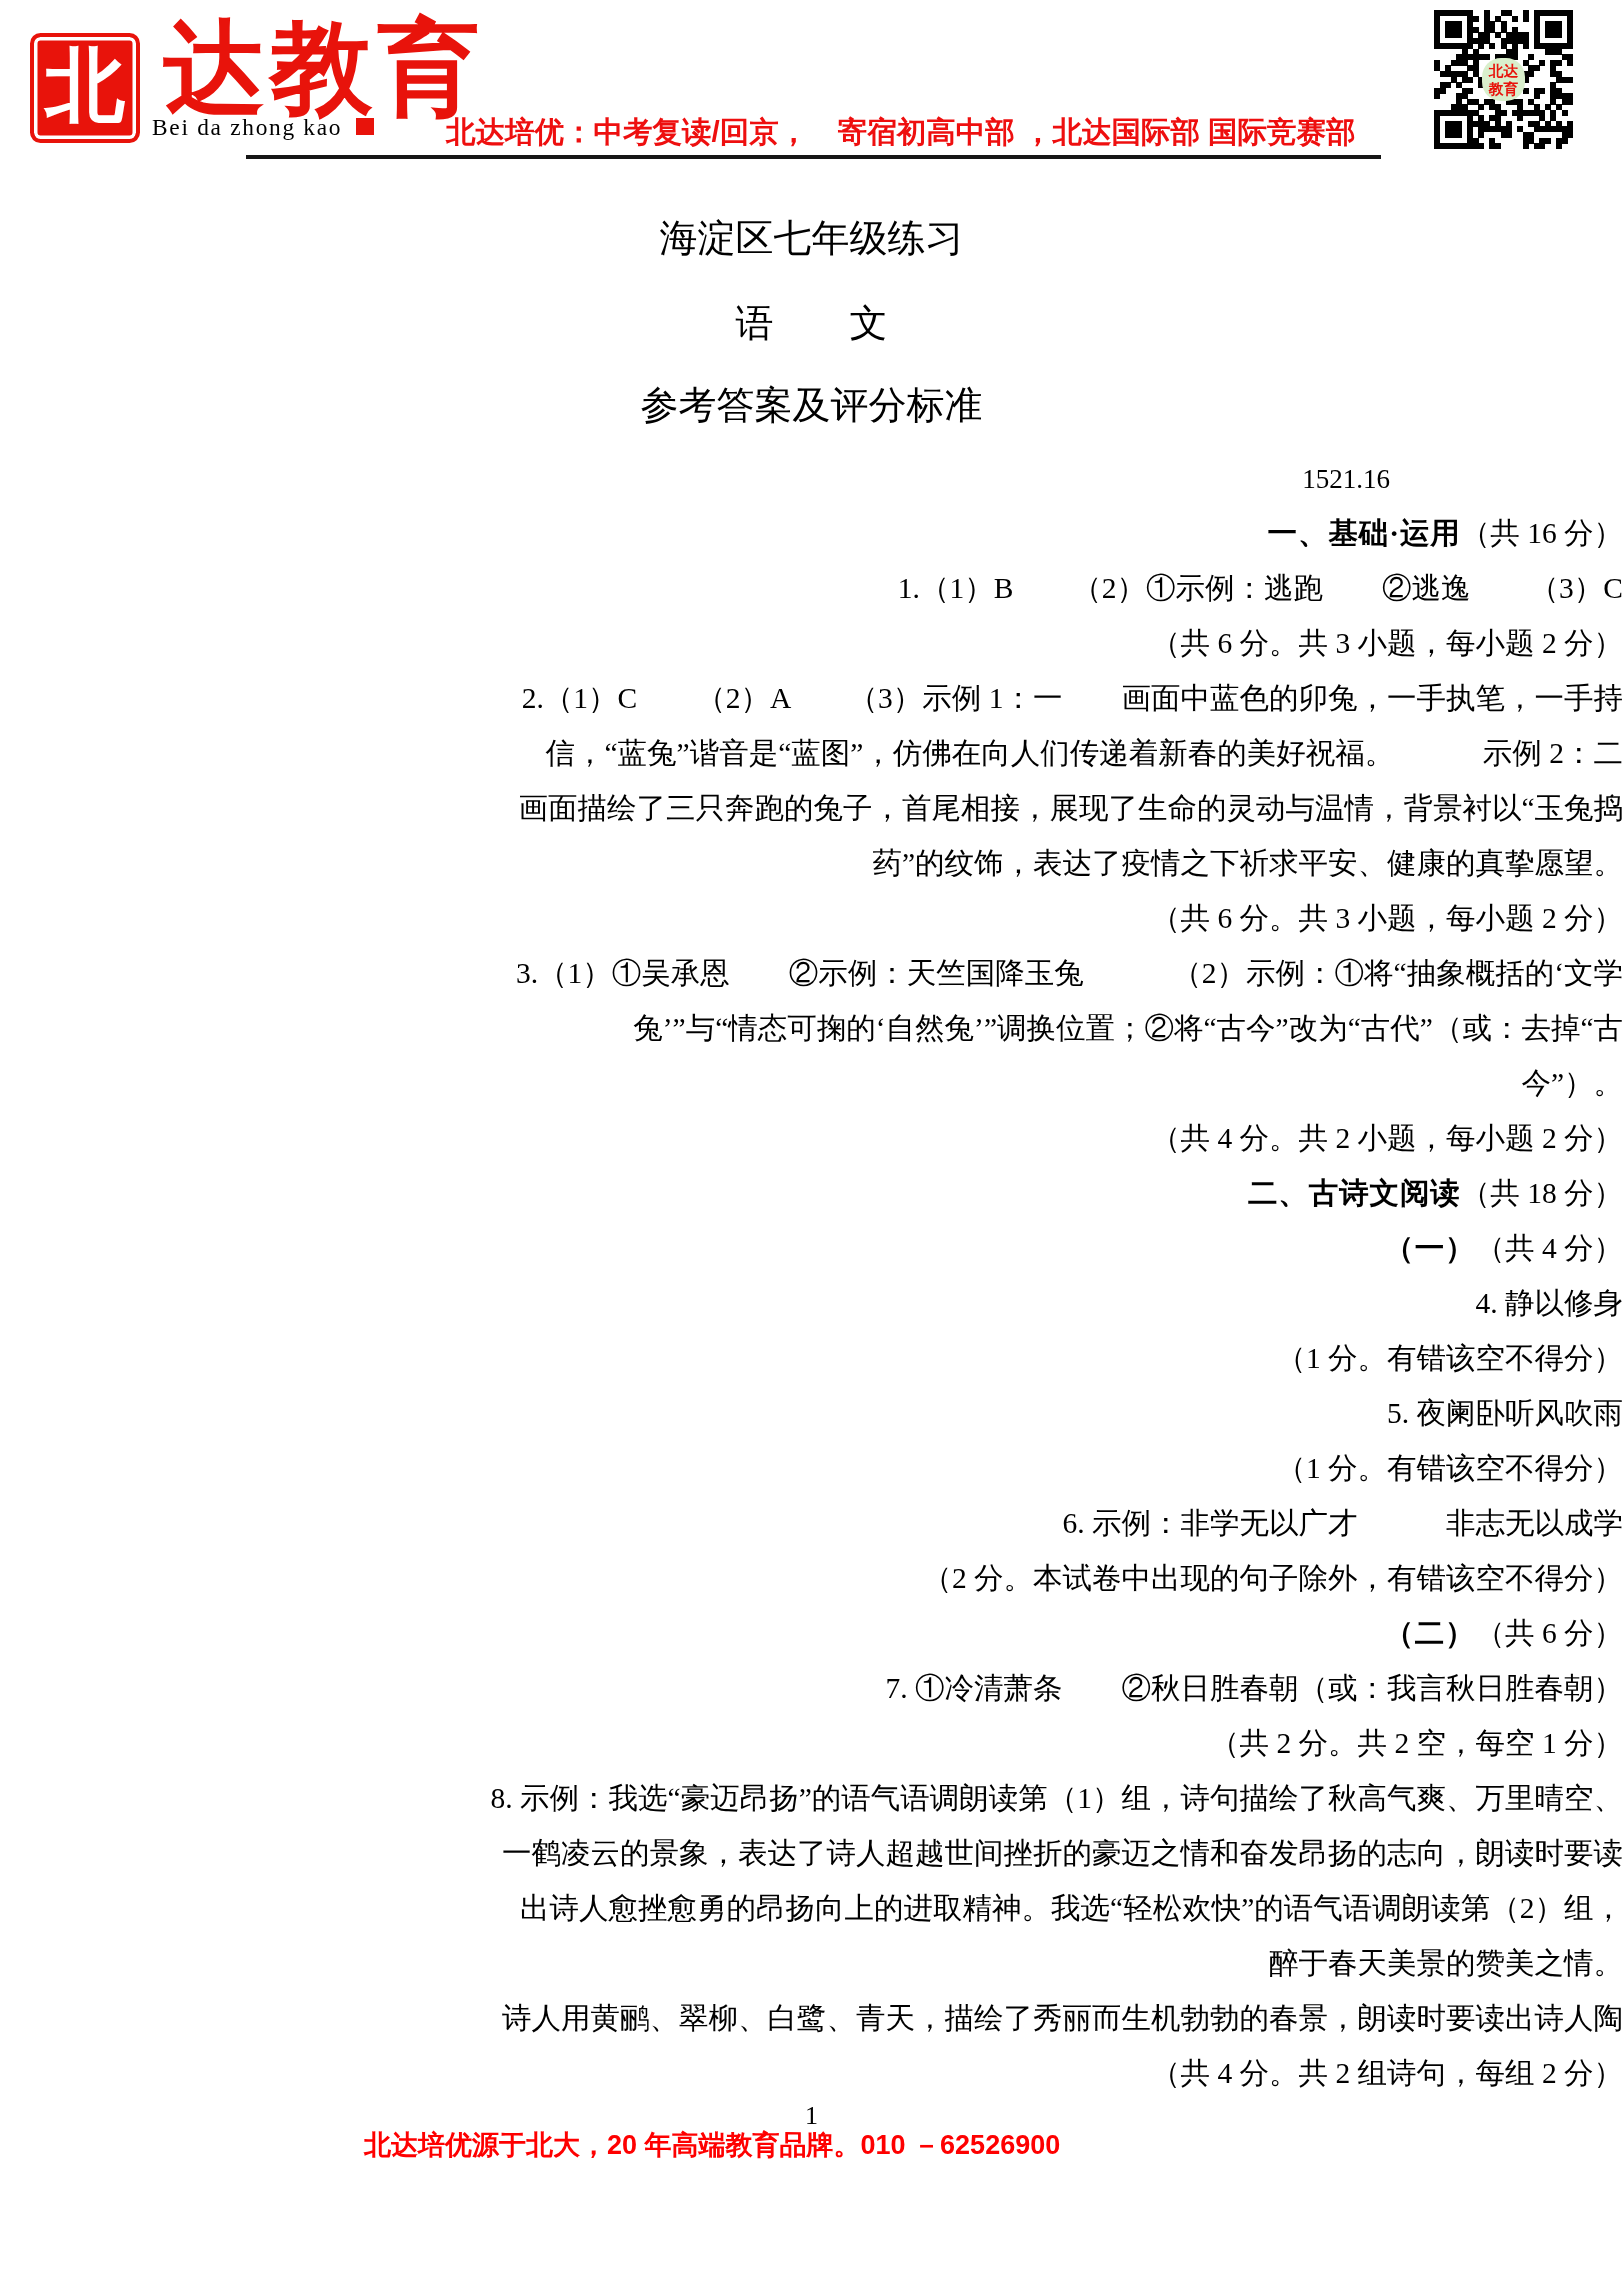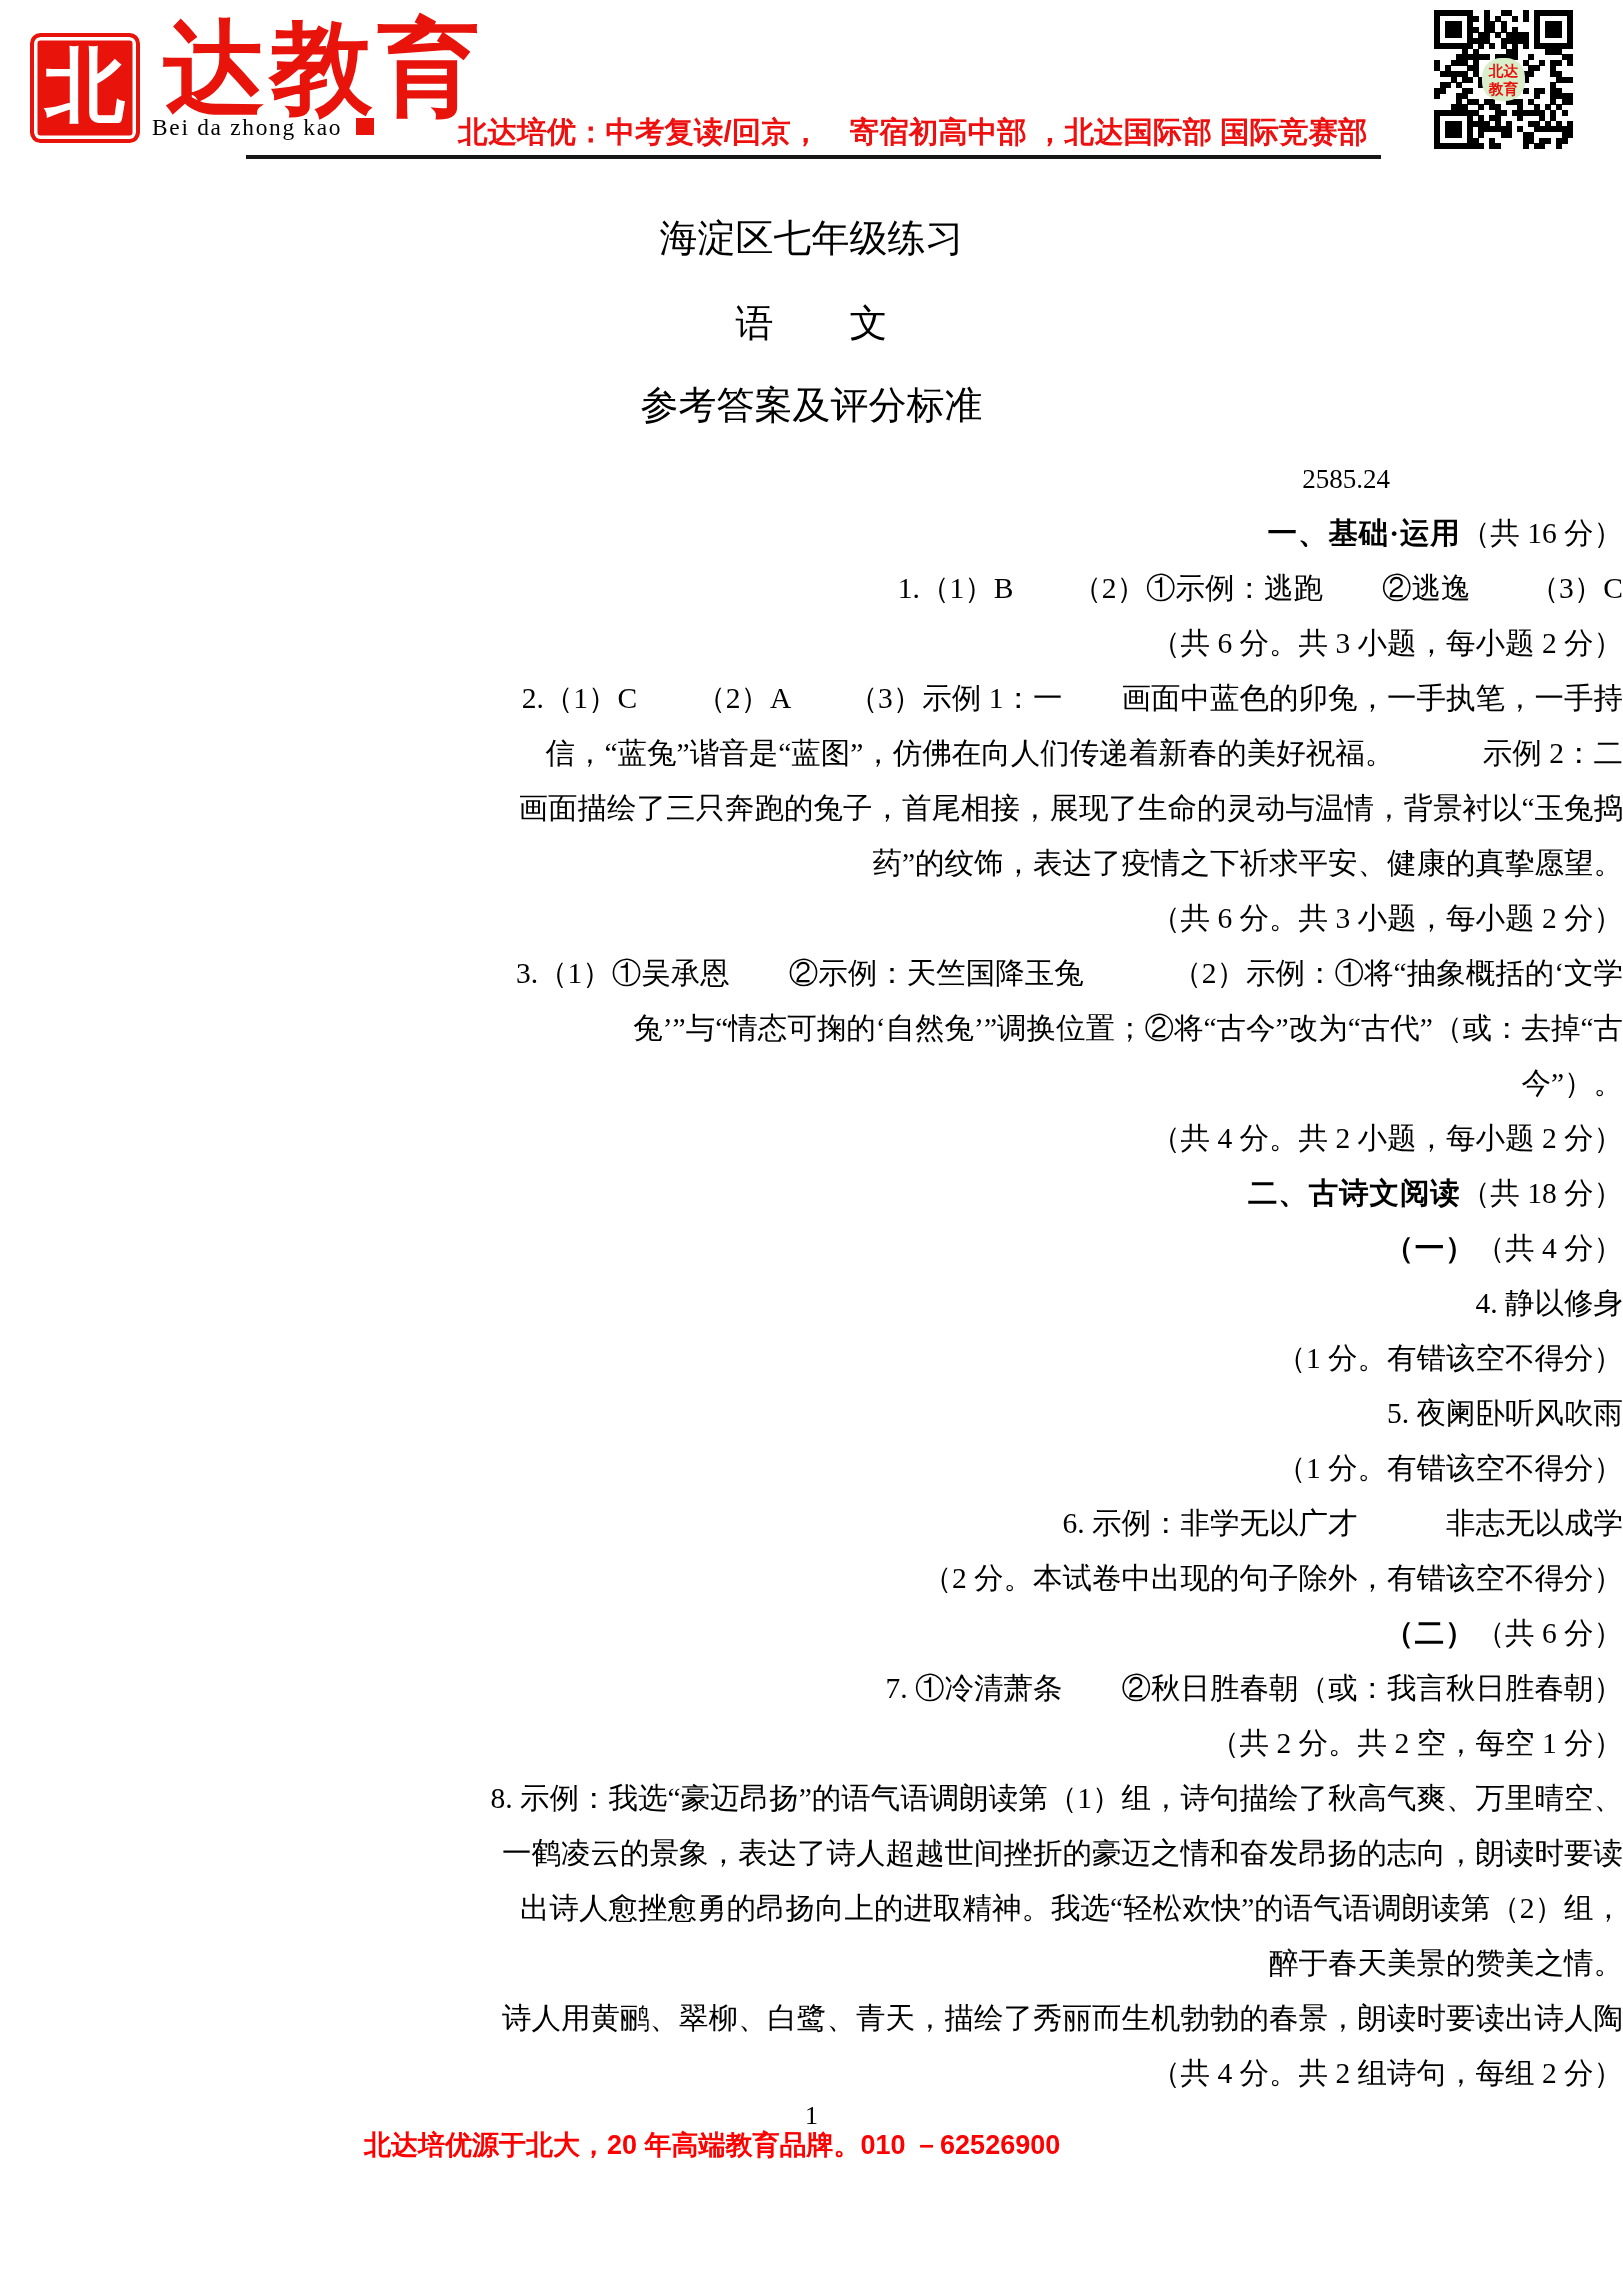--- a/index.html
+++ b/index.html
@@ -17,21 +17,21 @@
     display:flex;align-items:center;justify-content:center;
   }
   .seal span{color:#fff;font-size:80px;font-weight:bold;line-height:1;margin-top:-3.5px;}
   .logo-script{
     position:absolute;left:163px;top:5.2px;height:130px;line-height:128px;
     font-size:102px;font-weight:bold;color:#e8130b;letter-spacing:5.2px;white-space:nowrap;
   }
   .logo-sub{position:absolute;left:152px;top:114px;font-size:23.4px;letter-spacing:1.7px;white-space:nowrap;}
   .logo-sub .sq{display:inline-block;width:17.3px;height:17.3px;background:#e8130b;margin-left:14px;}
   .tagline{
-    position:absolute;left:458px;top:113px;white-space:nowrap;
+    position:absolute;left:446px;top:113px;white-space:nowrap;
     font-family:"Liberation Sans","DejaVu Sans",sans-serif;font-weight:bold;
     font-size:29.5px;color:#ee0f0f;
   }
   .rule{position:absolute;left:246px;top:155px;width:1135px;height:3.5px;background:#161616;}
 
   
   .qr{position:absolute;left:1434px;top:10.4px;width:139px;height:139px;background:#fff;}
   .qr .m{position:absolute;background:#000;}
   .qr-badge{
     position:absolute;left:48px;top:48px;width:43px;height:43px;background:#d9efcc;
@@ -381,21 +381,21 @@
         <div class="qr-badge">
         <span>北达</span>
         <span>教育</span>
       </div>
       </div>
   </div>
 
   <div class="title1">海淀区七年级练习</div>
   <div class="title2">语　　文</div>
   <div class="title3">参考答案及评分标准</div>
-  <div class="doc-date">2585.24</div>
+  <div class="doc-date">1521.16</div>
 
   <div id="content">
       <div class="line line--section"><span class="b">一、基础·运用</span><span>（共 16 分）</span></div>
       <div class="line line--item">1.（1）B　　（2）①示例：逃跑　　②逃逸　　（3）C</div>
       <div class="line line--score">（共 6 分。共 3 小题，每小题 2 分）</div>
       <div class="line line--item">2.（1）C　　（2）A　　（3）示例 1：一　　画面中蓝色的卯兔，一手执笔，一手持</div>
       <div class="line line--cont">信，“蓝兔”谐音是“蓝图”，仿佛在向人们传递着新春的美好祝福。　　　示例 2：二</div>
       <div class="line line--cont">画面描绘了三只奔跑的兔子，首尾相接，展现了生命的灵动与温情，背景衬以“玉兔捣</div>
       <div class="line line--cont">药”的纹饰，表达了疫情之下祈求平安、健康的真挚愿望。</div>
       <div class="line line--score">（共 6 分。共 3 小题，每小题 2 分）</div>

